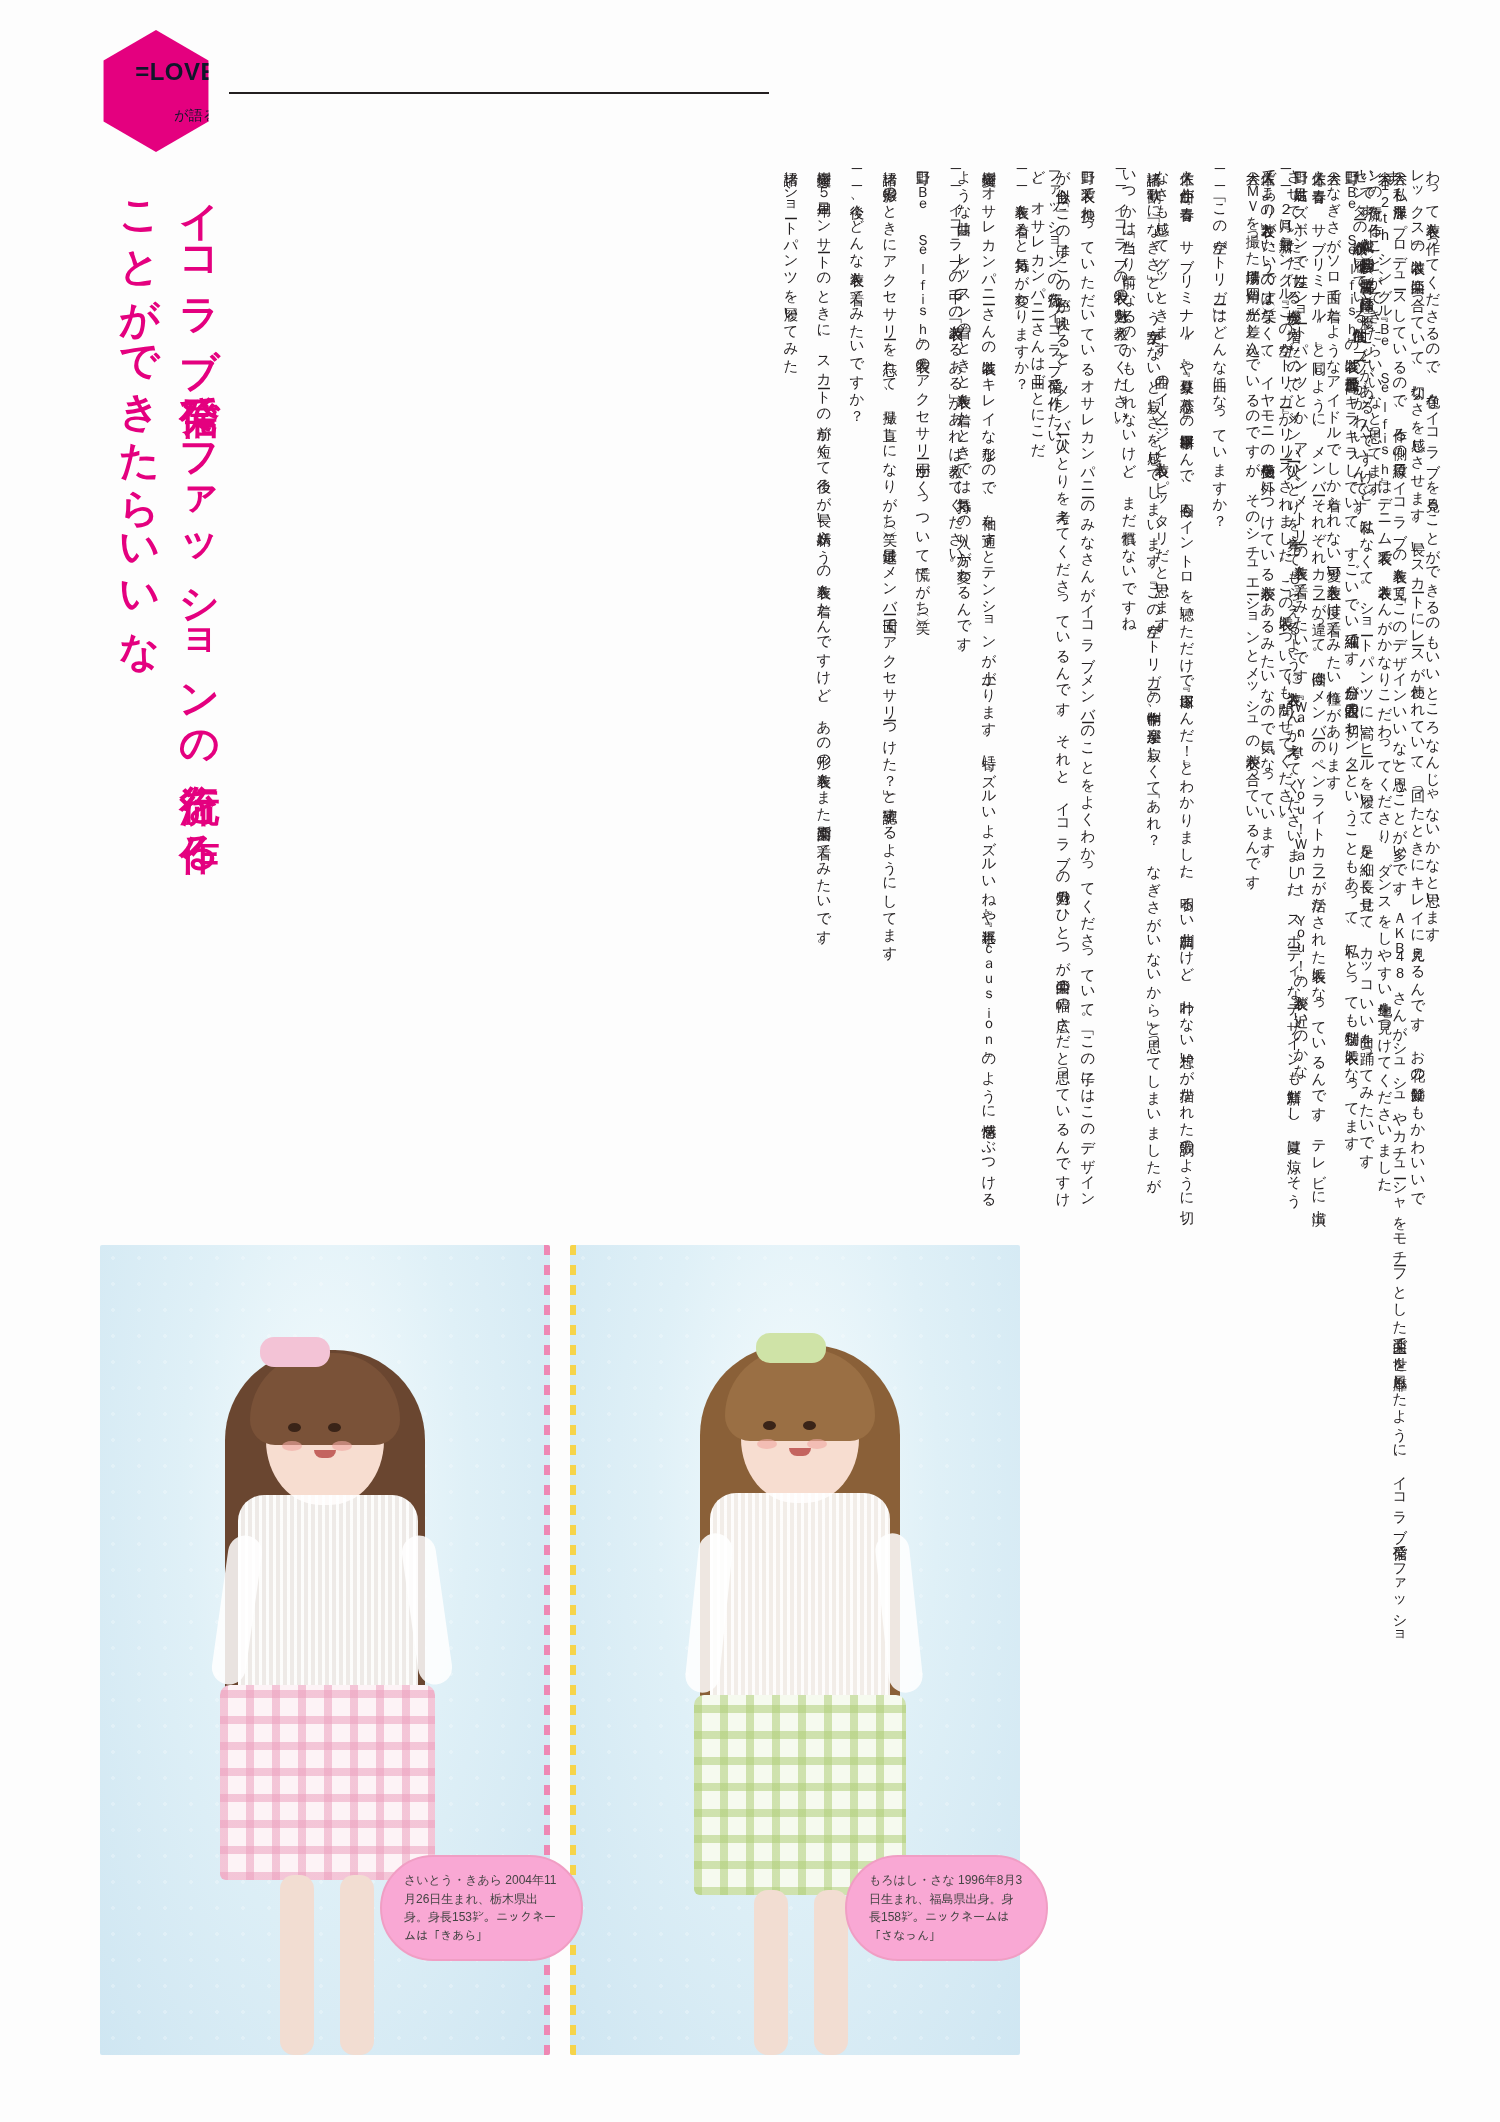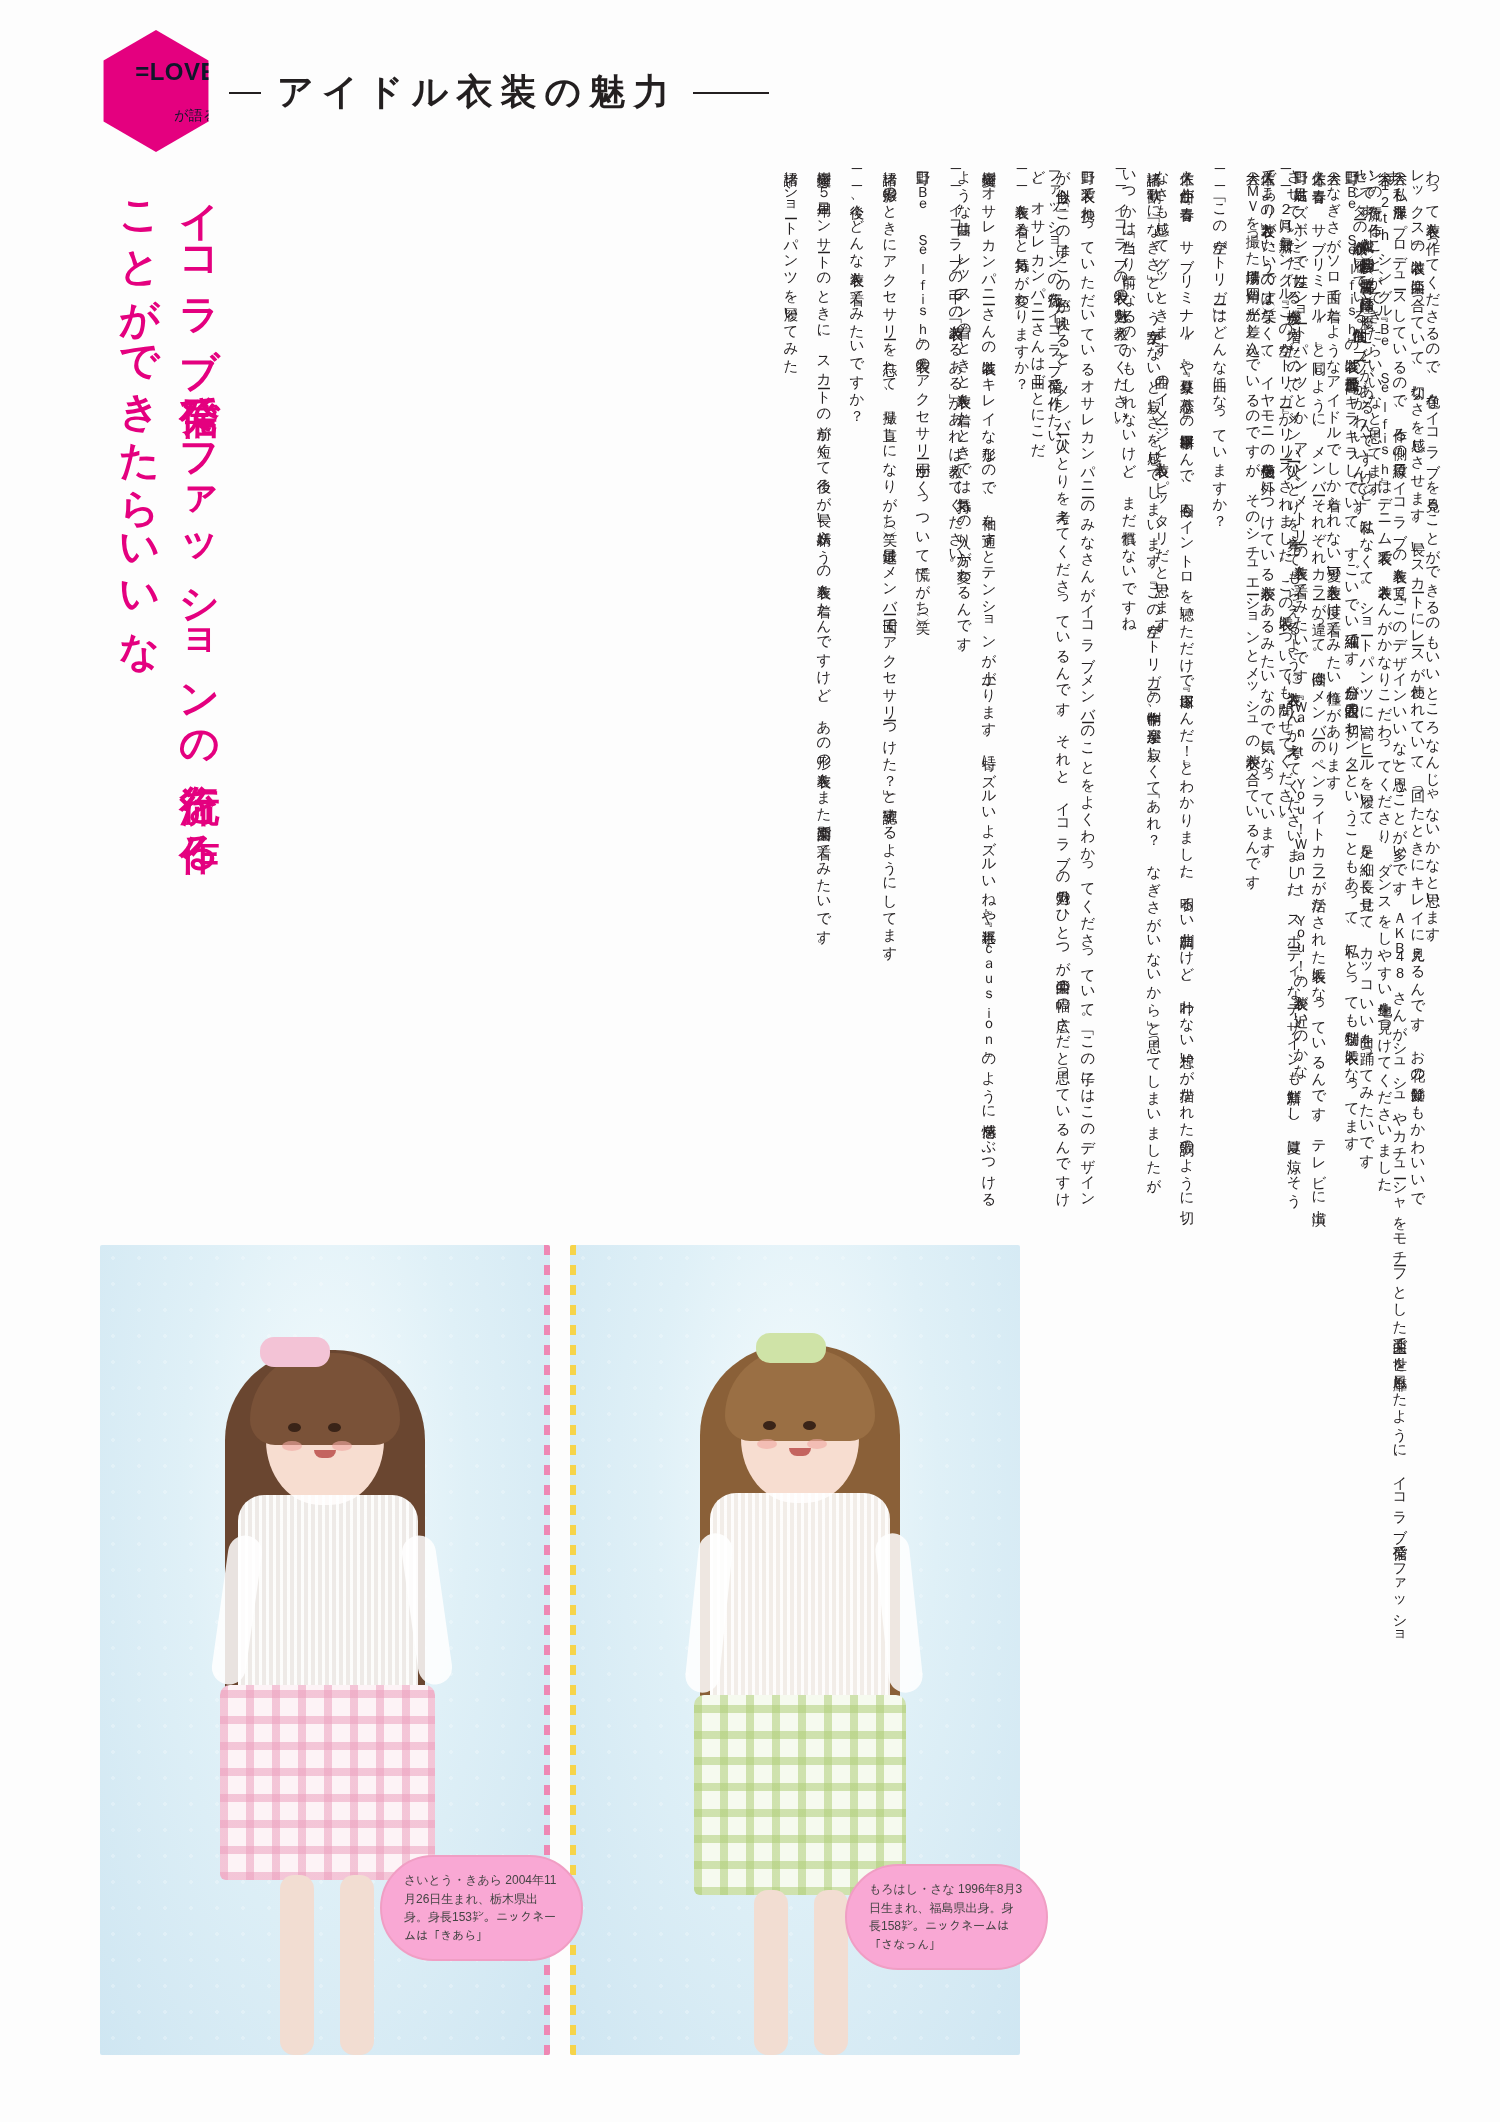--- a/index.html
+++ b/index.html
@@ -177,34 +177,33 @@
     border:2px solid #f09ec4;
     border-radius:70px;
     padding:14px 22px;
     width:155px;
     font-size:12px;
     line-height:1.55;
     color:#444;
     text-align:left;
   }
   .caption.a { left:380px; top:1855px; }
-  .caption.b { left:845px; top:1855px;margin-top:9px; }
+  .caption.b { left:845px; top:1855px; }
 </style>
 </head>
 <body>
 
 <div class="page">
 
   <div class="header">
     <div class="logo-badge">
       <span class="l1">=LOVE</span>
       <span class="l2">が語る</span>
     </div>
     <div class="header-rule"></div>
-    <div class="header-title">アイドル衣装の魅力</div>
   </div>
 
   <div class="headline">イコラブ発信でファッションの流行を作ることができたらいいな</div>
 
   <div class="cols">
     <div class="col">レックス」の衣装は楽曲に合っていて、切なさを感じさせます。長いスカートにレースが使われていて、回ったときにキレイに見えるんです。お花の髪飾りもかわいいです。</div>
     <div class="col">大谷　12thシングル『Ｂｅ Ｓｅｌｆｉｓｈ』はデニム衣装で、衣装さんがかなりこだわってくださり、ダンスをしやすい生地を見つけてくださいました。センターの衣織が履いている個性的なブーツがかわいいんです。</div>
     <div class="col">野口　『Ｂｅ Ｓｅｌｆｉｓｈ』の衣装は歴代最高でキラキラしていて、すごいでい繊細です。自分が表題曲の初センターということもあって、私にとっても特別な衣装になってます。</div>
     <div class="col">佐々木　『青春 ″サブリミナル″』と同じように、メンバーそれぞれカラーが違って。今回はメンバーのペンライトカラーが活かされた衣装になっているんです。テレビに出演させていただける機会が増えたので、メンバー一人ひとりを覚えてもらえるように衣装さんが考えてくださいました。スポーティなデザインも新鮮だし、夏は涼しそうでありがたいです（笑）。</div>
     <div class="col">──２月に最新シングル『この空がトリガー』がリリースされました。この衣装についても聞かせてください。</div>

